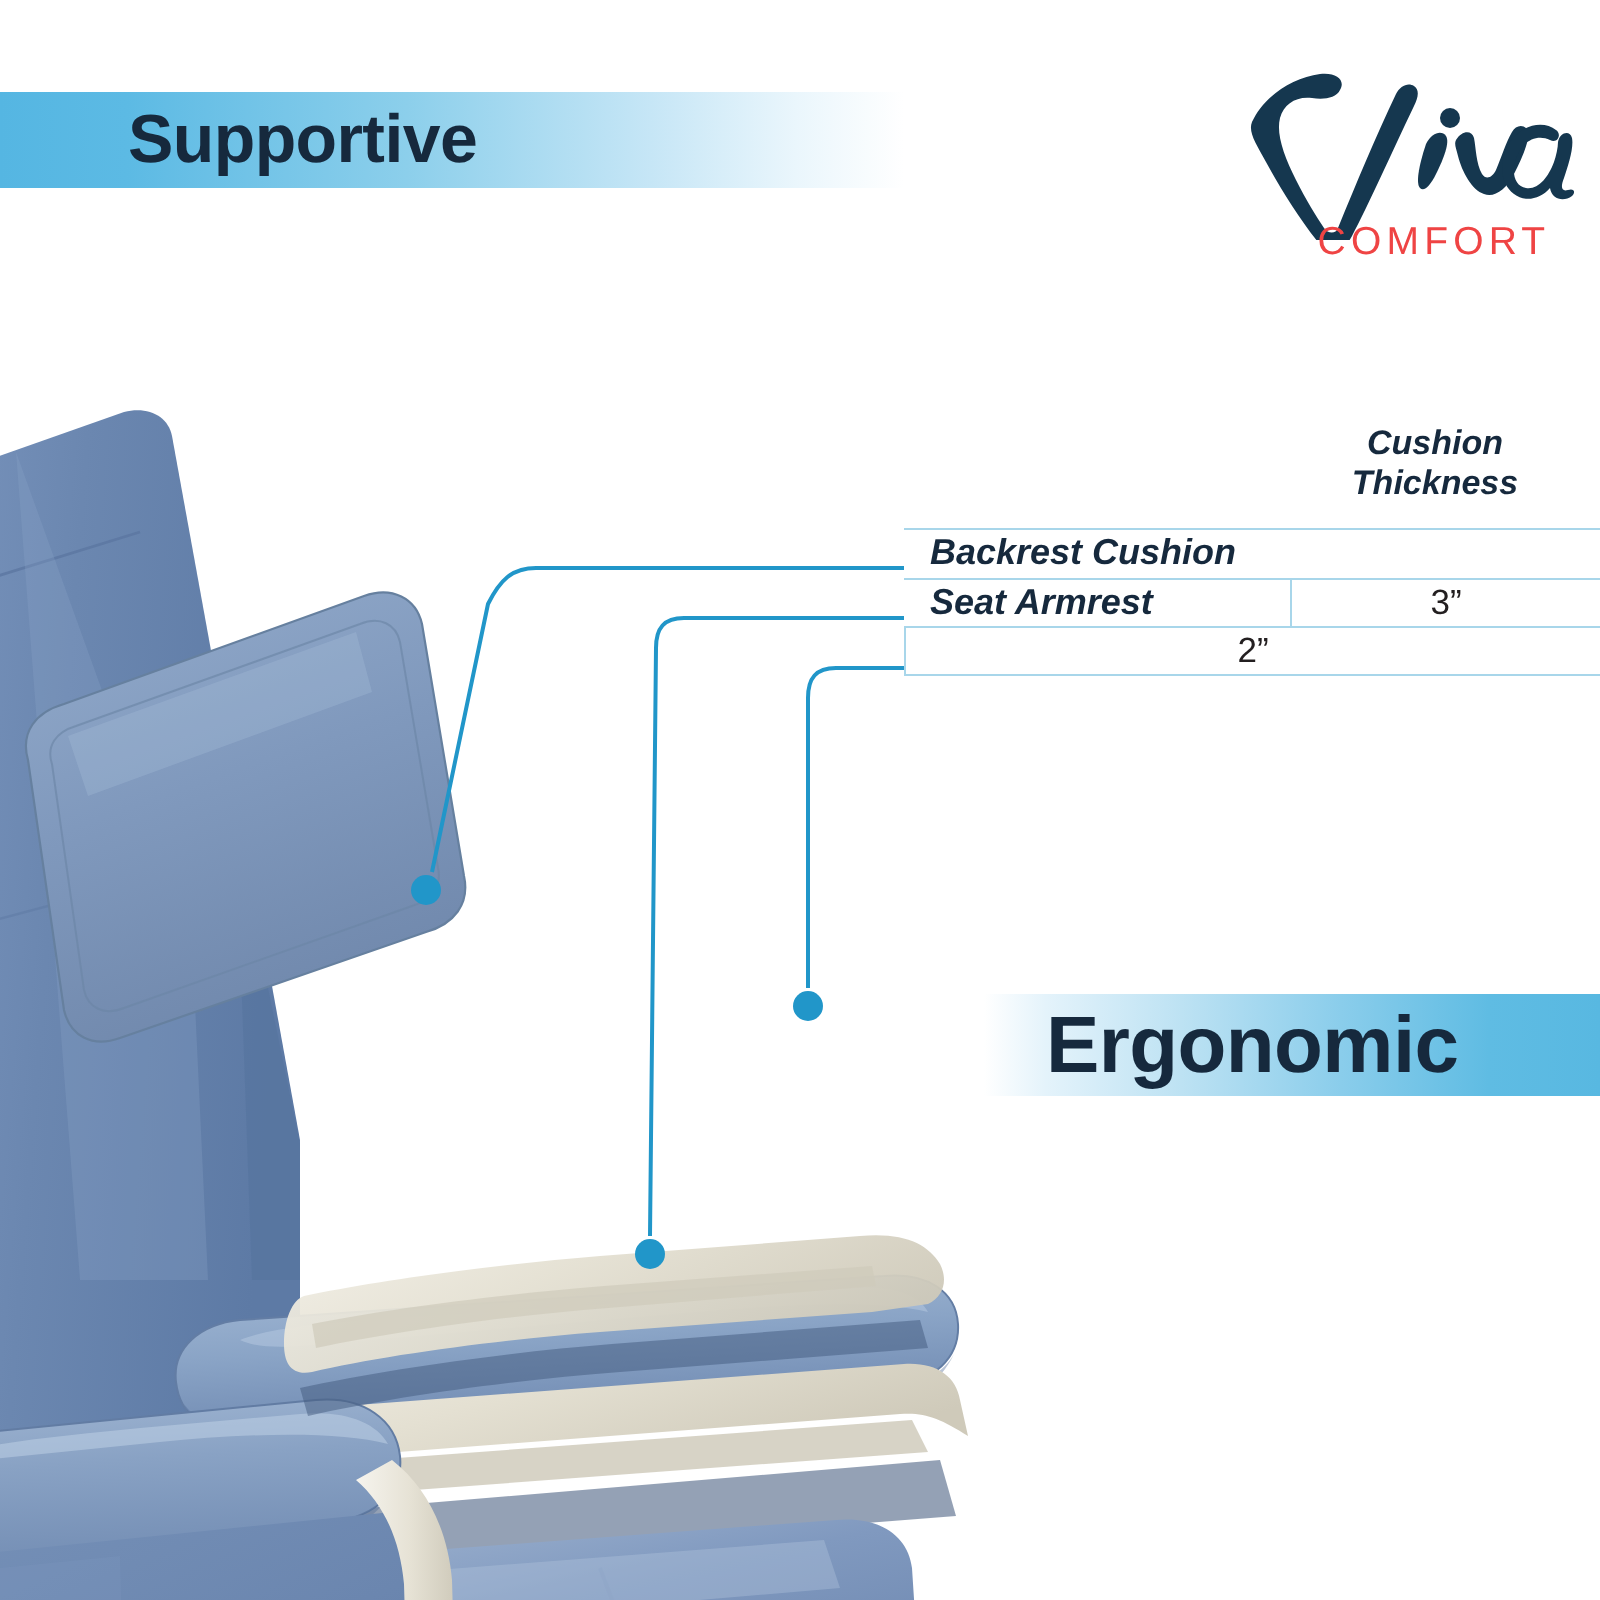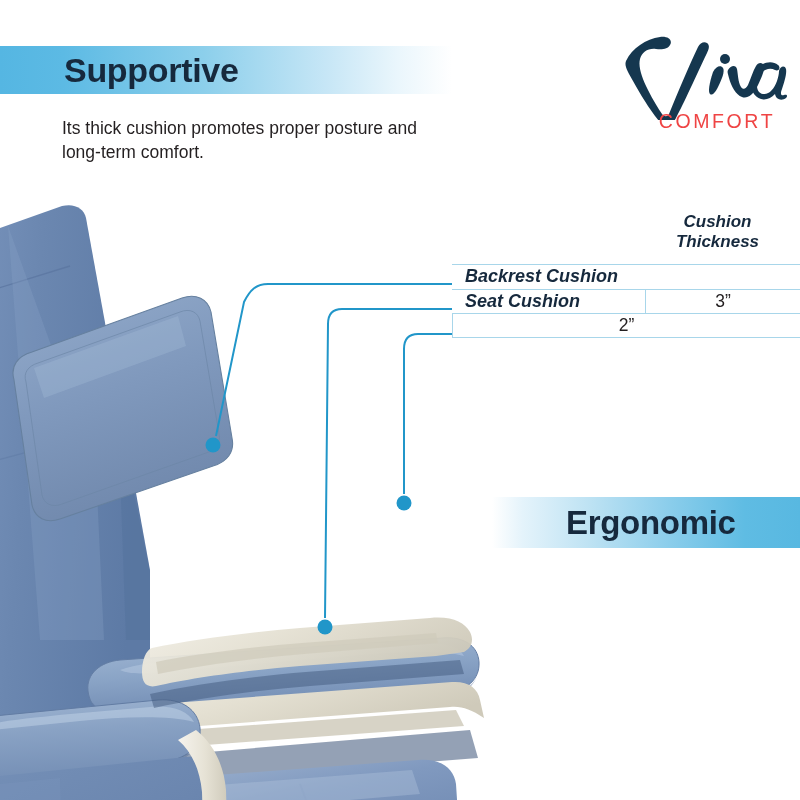--- a/index.html
+++ b/index.html
@@ -20,21 +20,21 @@
   #banner-supportive{
     left:0; top:46px; width:452px; height:48px;
     background:linear-gradient(90deg,#55b6e2 0%,#5cbae4 14%,#8ccfeb 45%,#c6e6f6 72%,#eaf6fc 88%,#ffffff 100%);
   }
   #banner-supportive .banner-title{ margin-left:64px; font-size:34px; }
 
   #banner-ergonomic{
     left:492px; top:497px; width:308px; height:51px;
     background:linear-gradient(90deg,#ffffff 0%,#e4f3fb 10%,#bde2f3 32%,#8acdeb 58%,#5fbce3 82%,#58b8e1 100%);
   }
-  #banner-ergonomic .banner-title{ margin-left:74px; font-size:33px; }
+  #banner-ergonomic .banner-title{ margin-left:31px; font-size:40px; }
 
   
   .body-copy{ position:absolute; color:#231f20; font-size:17.5px; line-height:1.38; }
   #copy-supportive{ left:62px; top:116px; width:380px; }
   #copy-ergonomic{ left:500px; top:566px; width:292px; text-align:center; }
 
   
   #logo{ position:absolute; left:612px; top:34px; width:176px; height:104px; }
   #logo svg{ display:block; }
   #logo-wordmark{ position:absolute; left:0; top:0; }
@@ -242,21 +242,20 @@
   </svg>
 
   <div class="banner" id="banner-supportive">
     <span class="banner-title">Supportive</span>
   </div>
 
   <div class="banner" id="banner-ergonomic">
     <span class="banner-title">Ergonomic</span>
   </div>
 
-  <div class="body-copy" id="copy-supportive">Its thick cushion promotes proper posture and long-term comfort.</div>
 
 
   <div id="logo">
     <svg id="logo-wordmark" width="176" height="86" viewBox="0 0 176 86" aria-hidden="true">
       <g fill="#15374f">
 
         <path d="M14 27 C20 14 34 5 48 3 C56 2 61 6 58 11 C56 15 50 16 44 15
                  C36 14 30 18 28 25 C26 33 30 44 36 56 C41 66 46 74 50 80
                  C52 83 56 83 57 80 C66 58 76 34 86 13 C88 9 92 7 95 9
                  C98 11 97 15 95 19 C84 42 72 69 64 84 C60 92 52 93 47 87
@@ -293,21 +292,21 @@
       <div class="hdr-inner">
         <div>Cushion</div>
         <div>Thickness</div>
       </div>
     </div>
     <div class="spec-grid">
       <div class="spec-row">
         <div class="spec-label">Backrest Cushion</div>
       </div>
       <div class="spec-row">
-        <div class="spec-label">Seat Cushion</div>
+        <div class="spec-label">Seat Armrest</div>
         <div class="spec-value">3”</div>
       </div>
       <div class="spec-row">
         <div class="spec-value">2”</div>
       </div>
     </div>
   </div>
 
   <svg id="leaders" width="800" height="800" viewBox="0 0 800 800" aria-hidden="true">
     <g fill="none" stroke="#2196c9" stroke-width="2">

